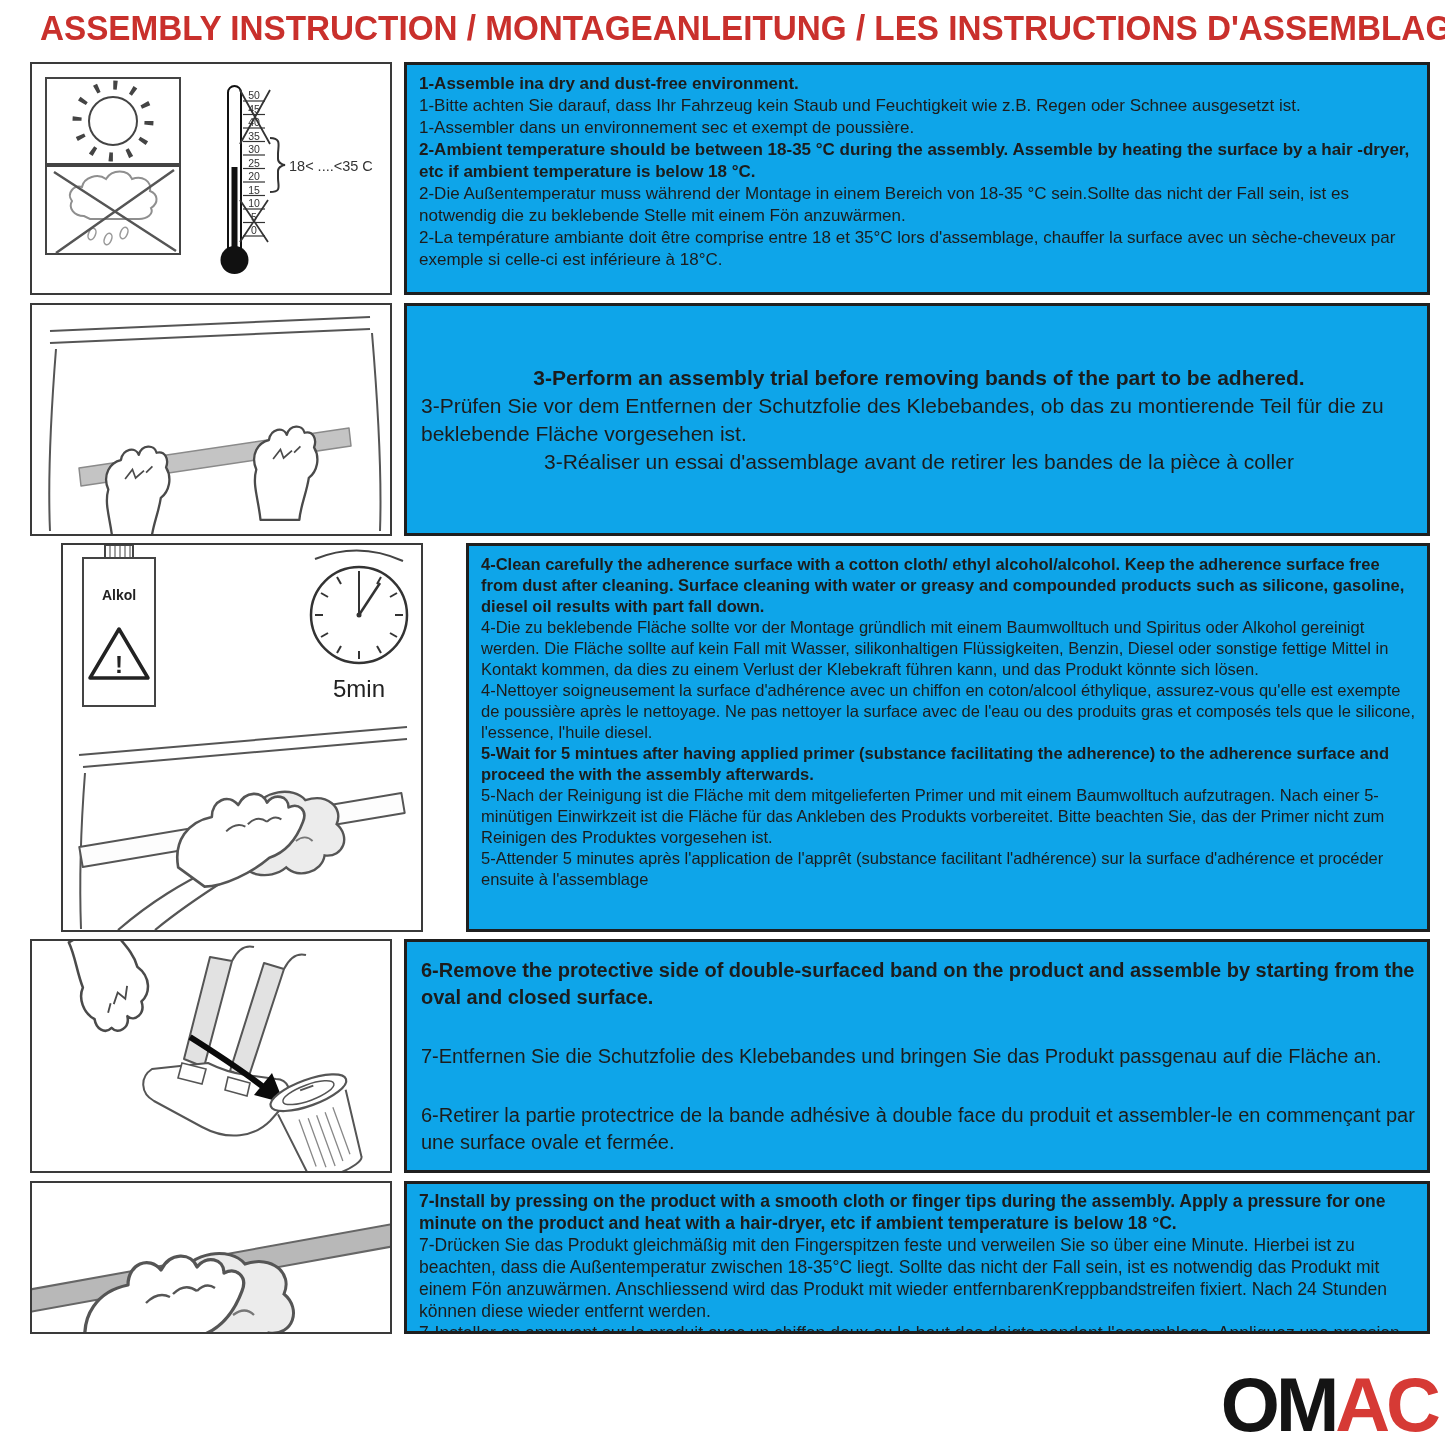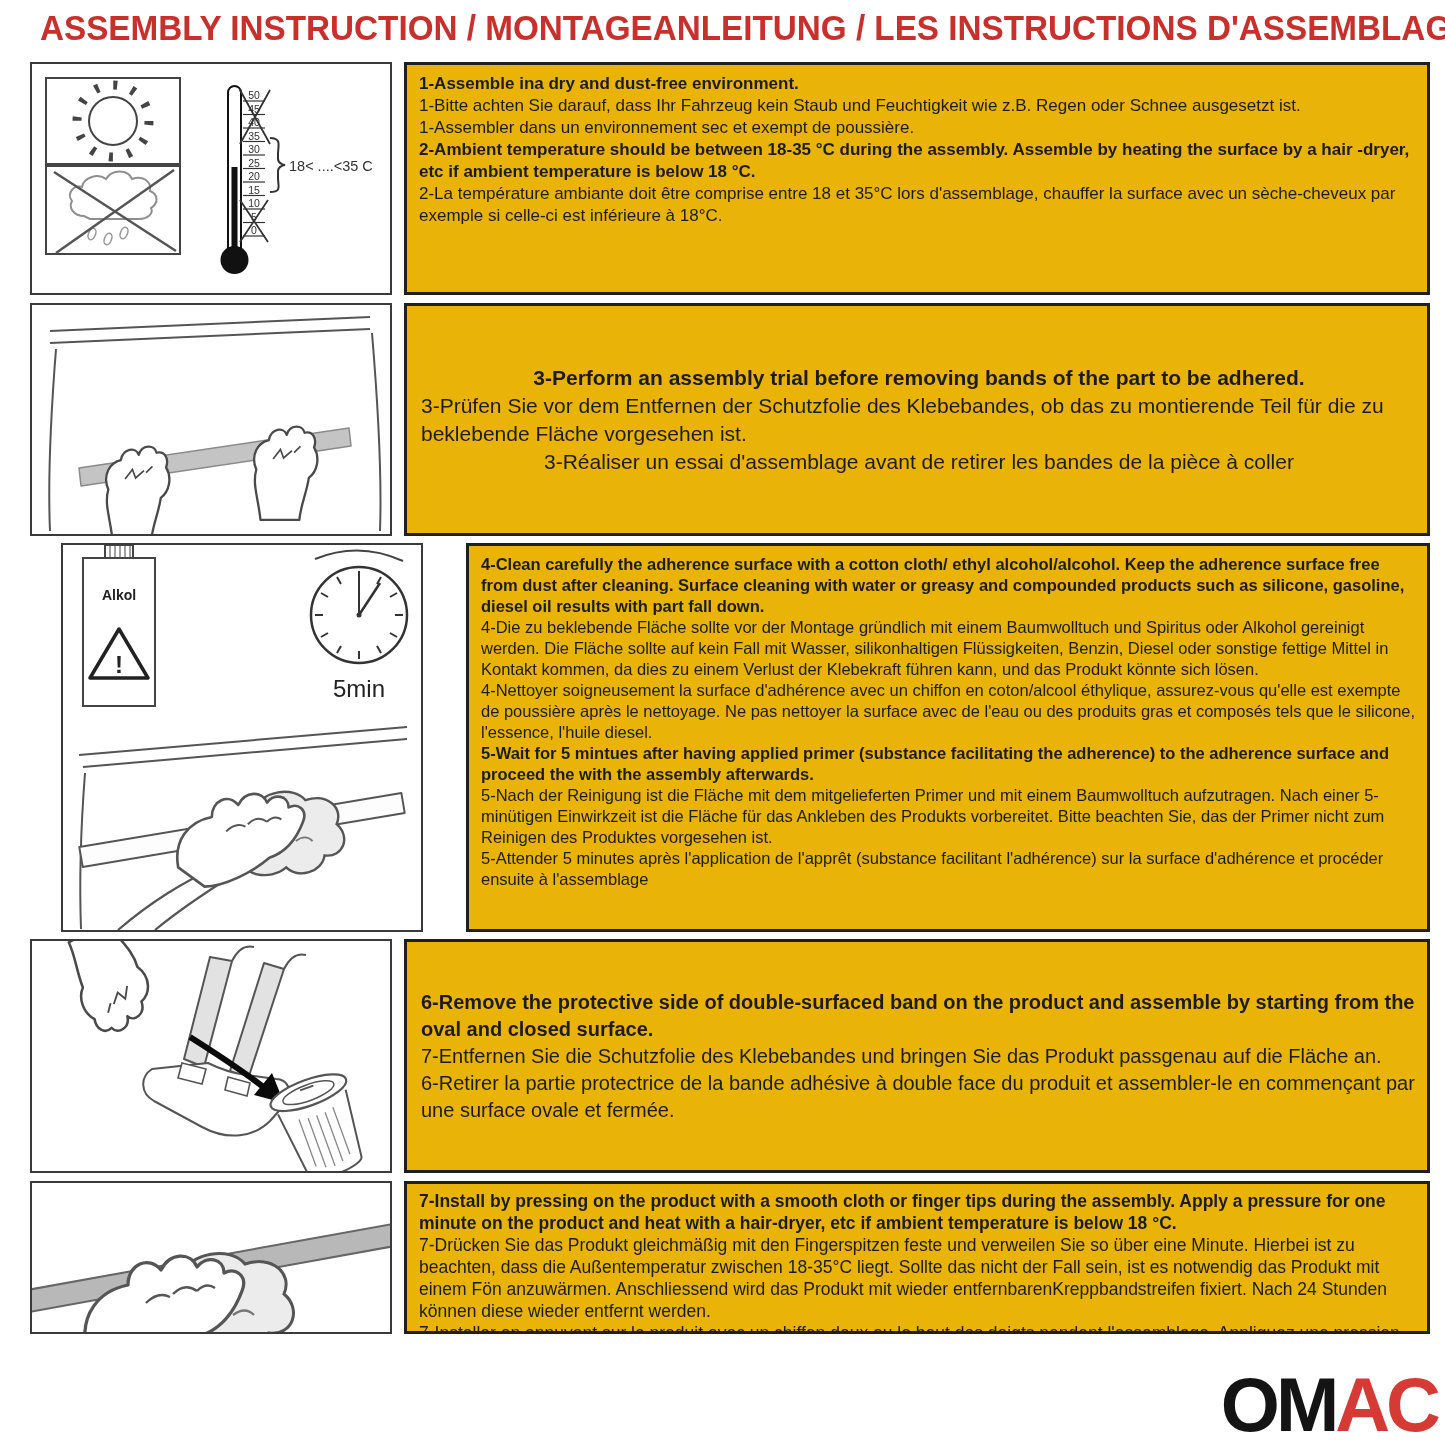--- a/index.html
+++ b/index.html
@@ -13,30 +13,30 @@
     transform:scaleX(.95);transform-origin:left center;letter-spacing:0px;
   }
   .sheet{position:absolute;left:30px;top:62px;width:1400px;}
   .row{display:flex;gap:12px;}
   .m8{margin-top:8px;} .m7{margin-top:7px;}
   .art{
     flex:none;width:362px;box-sizing:border-box;background:#fff;
     border:2px solid #3a3a3a;position:relative;overflow:hidden;
   }
   .txt{
-    flex:1;box-sizing:border-box;background:#eab308;
+    flex:1;box-sizing:border-box;background:#0ea5e9;
     border:3px solid #1f1f1f;overflow:hidden;
   }
   .txt p{margin:0;}
   .b{font-weight:bold;}
   .h233{height:233px;} .h389{height:389px;margin-left:31px;} .h234{height:234px;} .h215{height:153px;}
   .t1{font-size:17px;line-height:22px;padding:8px 10px 4px 12px;}
   .t2{font-size:21px;line-height:28px;padding:8px 10px 8px 14px;display:flex;flex-direction:column;justify-content:center;align-items:center;}
   .t3{font-size:16.5px;line-height:21px;padding:8px 10px 4px 12px;}
-  .t4{font-size:20px;line-height:27px;padding:8px 10px 8px 14px;display:flex;flex-direction:column;justify-content:center;}
+  .t4{font-size:20px;line-height:27px;padding:8px 10px 8px 14px;display:flex;flex-direction:column;justify-content:center;gap:32px;}
   .t5{font-size:17.5px;line-height:22px;padding:6px 10px 4px 12px;}
   .gap20{margin-top:20px;} .gap18{margin-top:18px;}
   svg text{font-family:"Liberation Sans",sans-serif;}
   .logo{
     position:absolute;top:1350px;right:6px;z-index:5;background:#fff;
     font-size:76px;line-height:86px;font-weight:bold;letter-spacing:-4px;
     padding:0 2px 0 16px;white-space:nowrap;margin-top:12px;
   }
   .logo .lg-black{color:#141414;}
   .logo .lg-red{color:#d63a35;}
@@ -113,20 +113,21 @@
           <path d="M238,74 C250,74 246,82 246,90 L246,95 C246,100 253,101 253,101 C253,101 246,102 246,107 L246,114 C246,122 250,128 238,128" fill="none" stroke="#333" stroke-width="2"></path>
           <text x="257" y="107" font-size="14.5" fill="#333">18&lt; ....&lt;35 C</text>
         </g>
       </svg>
     </div>
     <div class="txt h233 t1">
       <p class="b">1-Assemble ina dry and dust-free environment.</p>
       <p>1-Bitte achten Sie darauf, dass Ihr Fahrzeug kein Staub und Feuchtigkeit wie z.B. Regen oder Schnee ausgesetzt ist.</p>
       <p>1-Assembler dans un environnement sec et exempt de poussière.</p>
       <p class="b gap20">2-Ambient temperature should be between 18-35 °C  during the assembly. Assemble by heating the surface by a hair -dryer, etc if ambient temperature is below 18 °C.</p>
+      <p>2-Die Außentemperatur muss während der Montage in einem Bereich von 18-35 °C  sein.Sollte das nicht der Fall sein, ist es notwendig die zu beklebende Stelle mit einem Fön anzuwärmen.</p>
       <p>2-La température ambiante doit être comprise entre 18 et 35°C lors d'assemblage, chauffer la surface avec un sèche-cheveux par exemple si celle-ci est inférieure à 18°C.</p>
     </div>
   </div>
 
   <div class="row m8">
     <div class="art h233">
       <svg width="358" height="229" viewBox="0 0 358 229">
         <g stroke="#555" stroke-width="2" fill="none">
           <path d="M18,26 L338,12"></path>
           <path d="M18,38 L338,24"></path>

